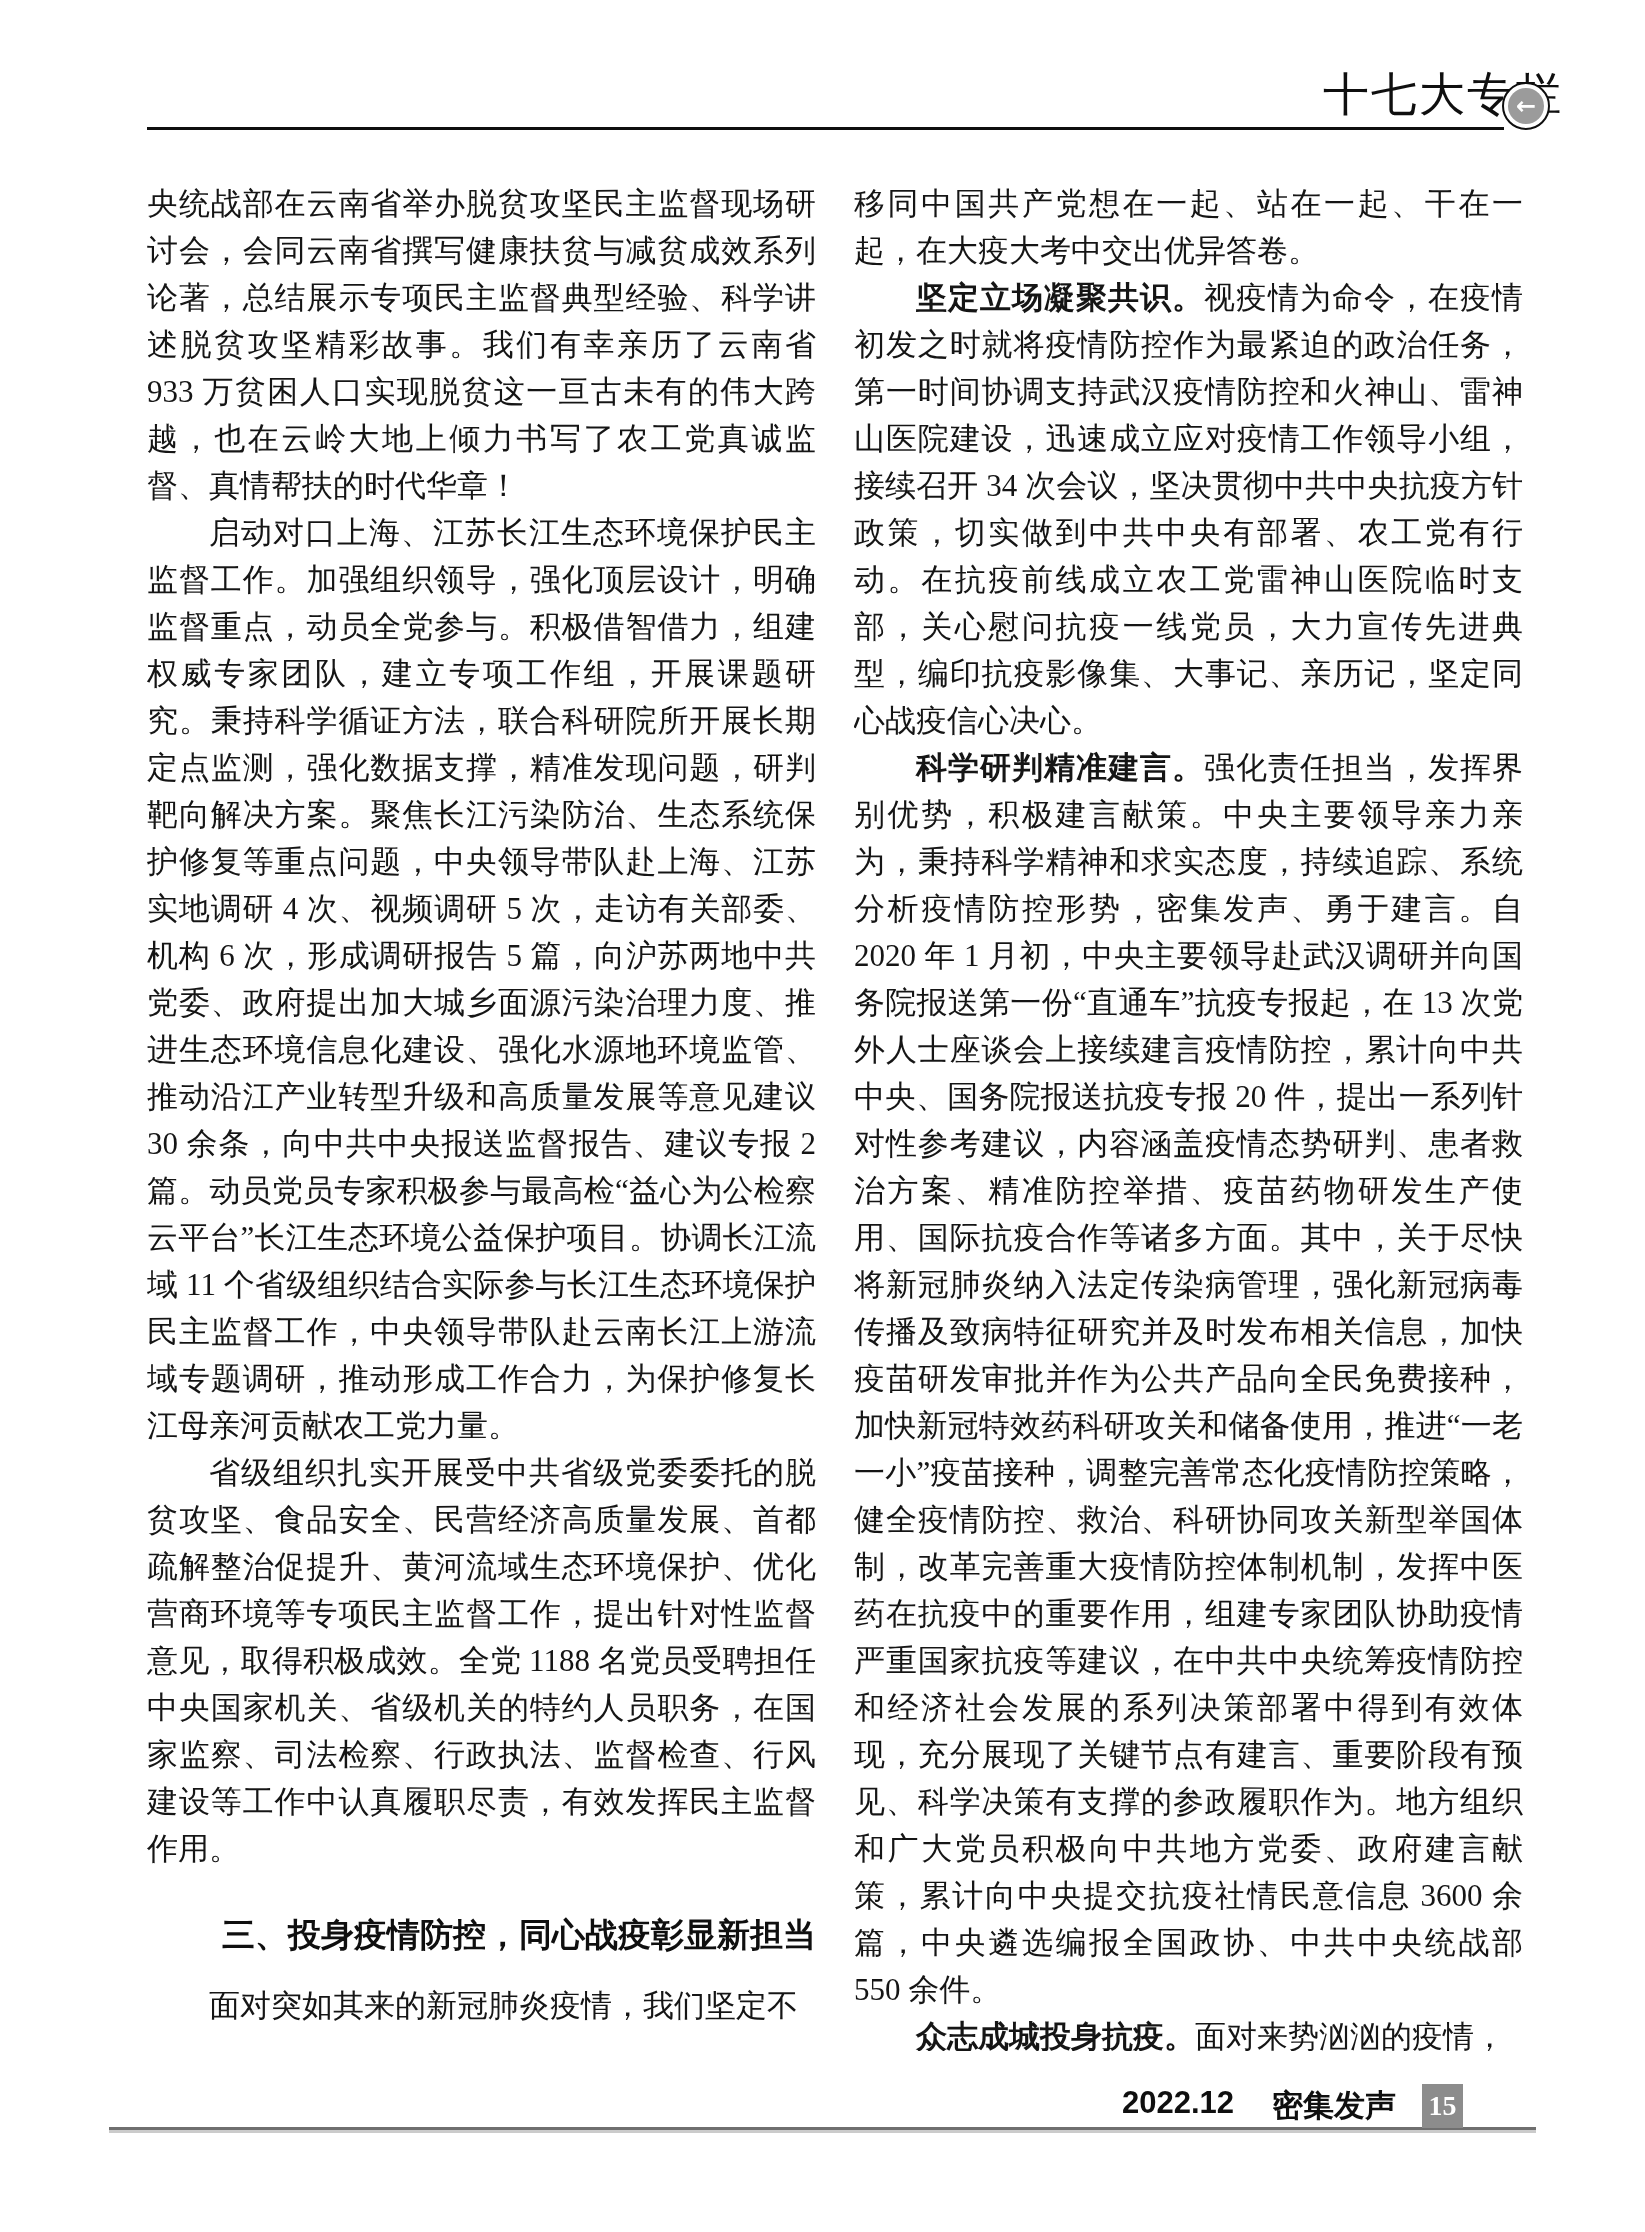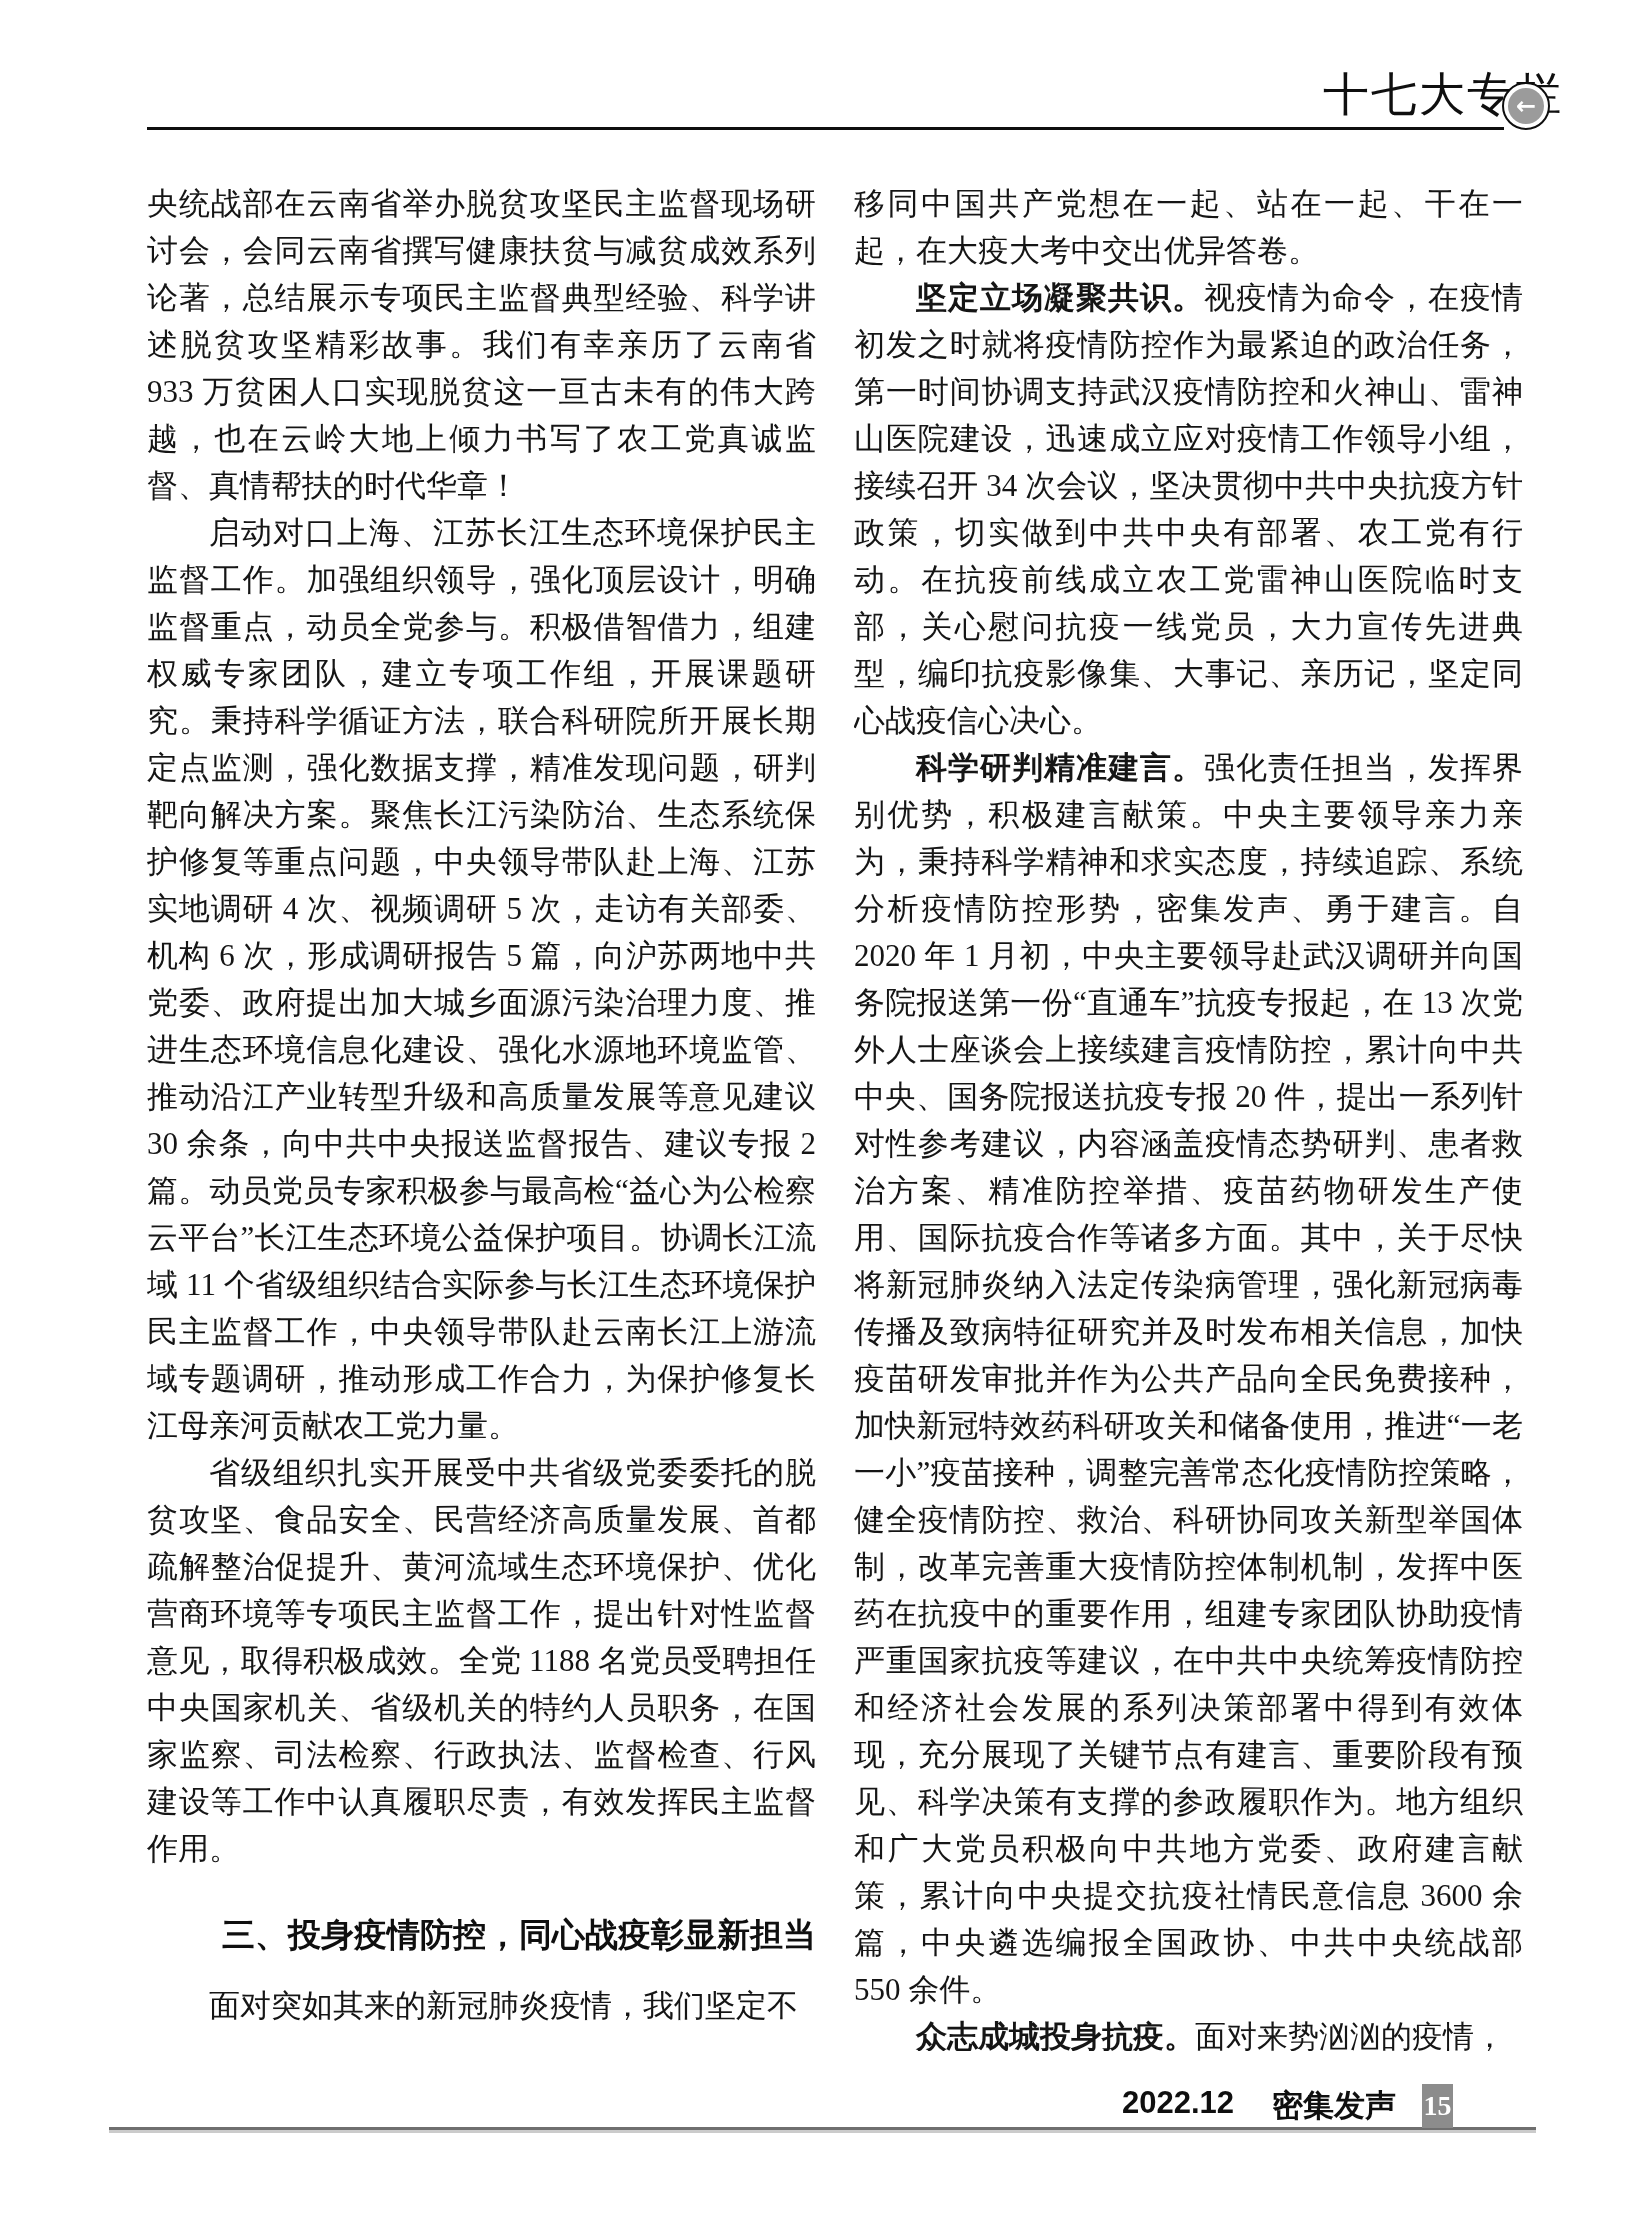--- a/index.html
+++ b/index.html
@@ -67,21 +67,21 @@
   .footer-meta {
     position: absolute; left: 1122px; top: 2084px; height: 44px;
     display: flex; align-items: center; gap: 26px;
   }
   .footer-text {
     font-family: "Liberation Sans", "DejaVu Sans", sans-serif;
     font-weight: bold; font-size: 31px; color: #0f0f0f;
     display: flex; gap: 38px; white-space: nowrap;
   }
   .page-badge {
-    width: 31px; height: 44px;
+    width: 41px; height: 44px;
     background: #8c8c8c; color: #ffffff;
     display: flex; align-items: center; justify-content: center;
     font-family: "Liberation Serif", "DejaVu Serif", serif;
     font-weight: bold; font-size: 28px;
   }
 </style>
 </head>
 <body>
 
 <div class="page">

